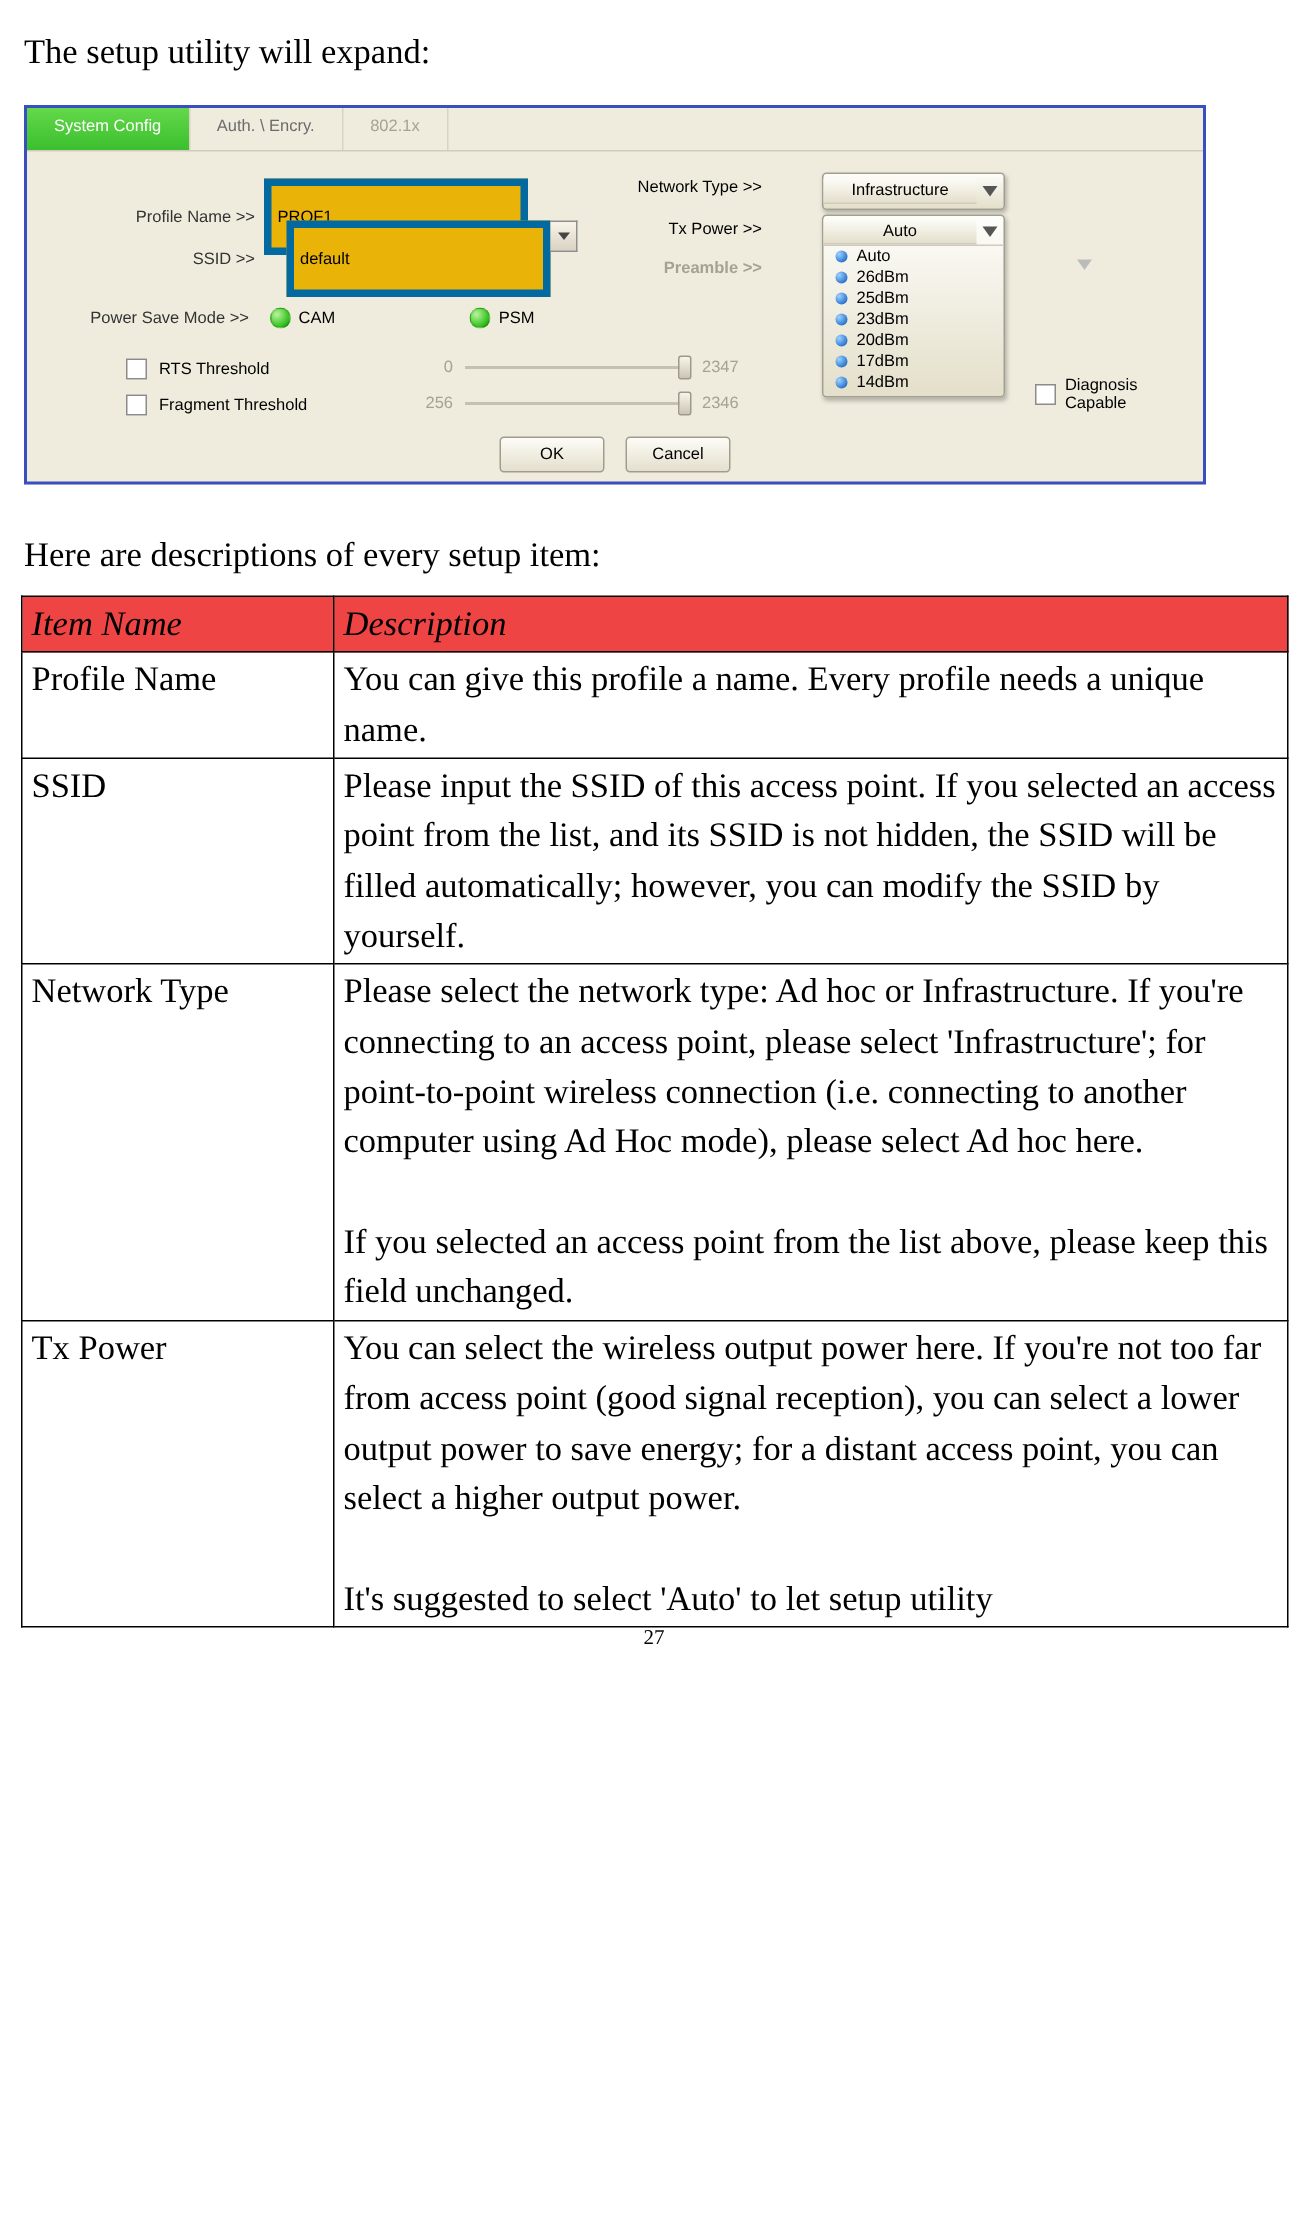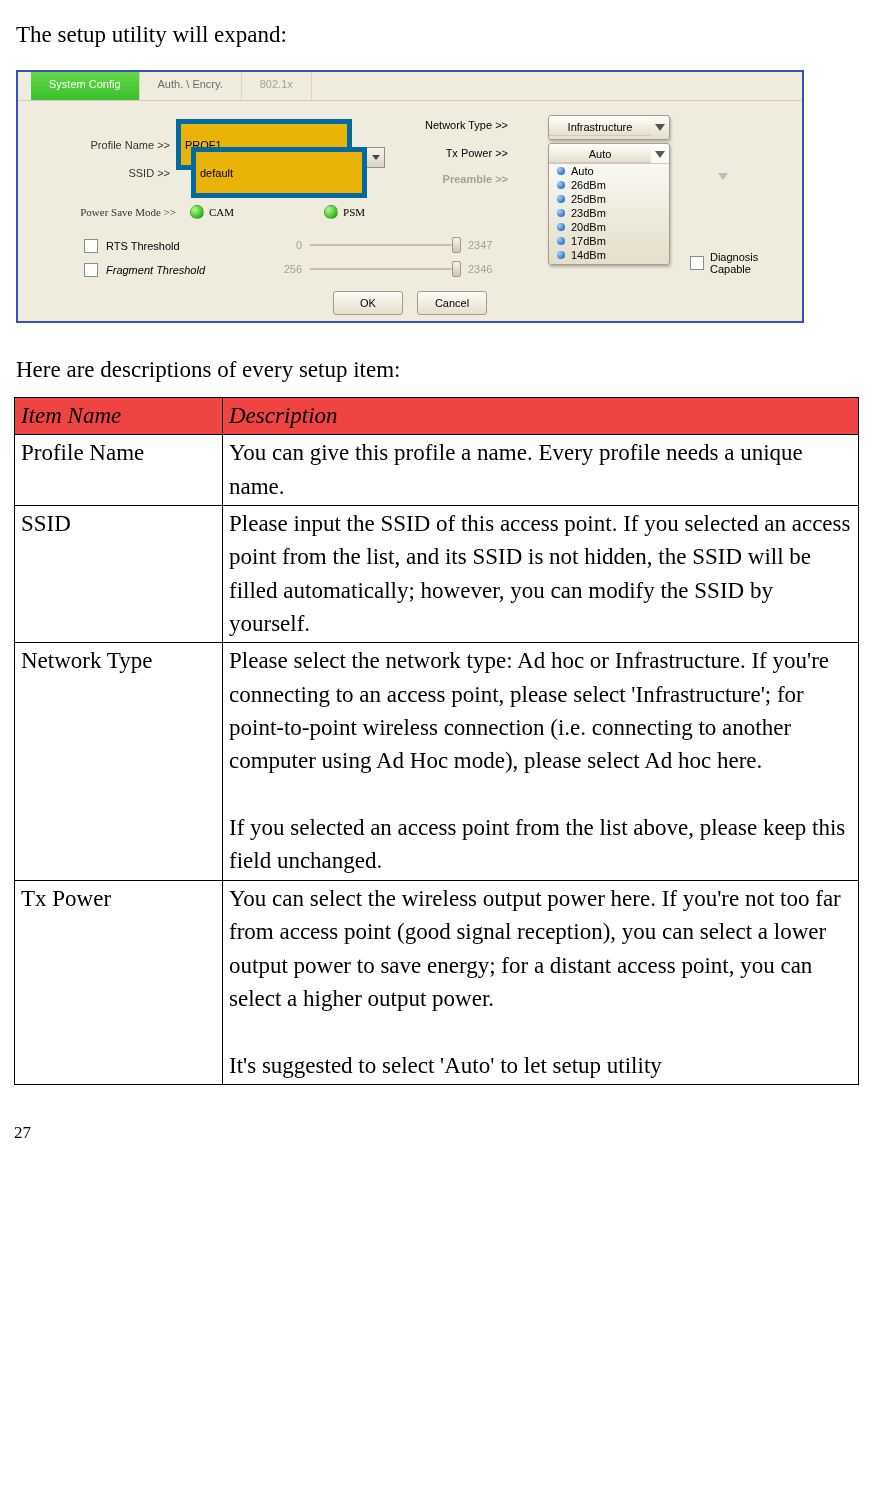--- a/index.html
+++ b/index.html
@@ -20,21 +20,20 @@
     width: 784px;
     margin: 0 0 34px 2px;
     background: #efecde;
     font-family: Tahoma, Arial, sans-serif;
     font-size: 11px;
   }
   .tabs {
     display: flex;
     height: 28px;
     border-bottom: 1px solid #d0cbbc;
-    padding-left: 13px;
   }
   .tab {
     padding: 6px 18px 0;
     color: #6b6b6b;
     border-right: 1px solid #d8d3c4;
   }
   .tab.active {
     background: linear-gradient(#63d84a, #3bbf2e);
     color: #fff;
   }
@@ -151,23 +150,23 @@
     line-height: 1.45;
   }
   table.desc th {
     background: #ef4444;
     font-weight: normal;
     font-style: italic;
     text-align: left;
   }
   .col1 { width: 195px; }
   .pagenum {
+    text-align: center;
     font-family: "Times New Roman", serif;
-    font-size: 17px;
-    margin-top: 38px;
+    font-size: 14px;
   }
 </style>
 </head>
 <body>
 
 <div class="intro">The setup utility will expand:</div>
 
 <div class="fig">
   <div class="tabs">
     <div class="tab active">System Config</div>
@@ -243,21 +242,21 @@
         </div>
     </div>
 
     <div class="row grey" style="top:72px; left:380px;font-weight:bold;">
       <div style="width:110px; text-align:right;">Preamble &gt;&gt;</div>
     </div>
     <div class="row grey" style="top:72px; left:700px;">
         <div class="tri small" style="border-top-color:#bbb;"></div>
       </div>
 
-    <div class="row" style="top:104px; left:28px;font-family:Liberation Serif, serif;">
+    <div class="row" style="top:104px; left:18px;">
       <div class="lbl-right">Power Save Mode &gt;&gt;</div>
       <span class="greendot" style="margin:0 5px 0 14px;"></span>
       <span>CAM</span>
       <span class="greendot" style="margin:0 5px 0 90px;"></span>
       <span>PSM</span>
     </div>
 
     <div class="row" style="top:138px; left:66px;">
       <span class="chk"></span>
       <span style="margin-left:8px;">RTS Threshold</span>
@@ -267,21 +266,21 @@
       <div class="slider" style="margin:0 8px;">
         <div class="track">
             <div class="thumb" style="right:-1px;"></div>
           </div>
       </div>
       <span>2347</span>
     </div>
 
     <div class="row" style="top:162px; left:66px;">
       <span class="chk"></span>
-      <span style="margin-left:8px;font-style:italic;">Fragment Threshold</span>
+      <span style="margin-left:8px;">Fragment Threshold</span>
     </div>
     <div class="row grey" style="top:162px; left:256px;">
       <span style="width:28px; text-align:right;">256</span>
       <div class="slider" style="margin:0 8px;">
         <div class="track">
             <div class="thumb" style="right:-1px;"></div>
           </div>
       </div>
       <span>2346</span>
     </div>

